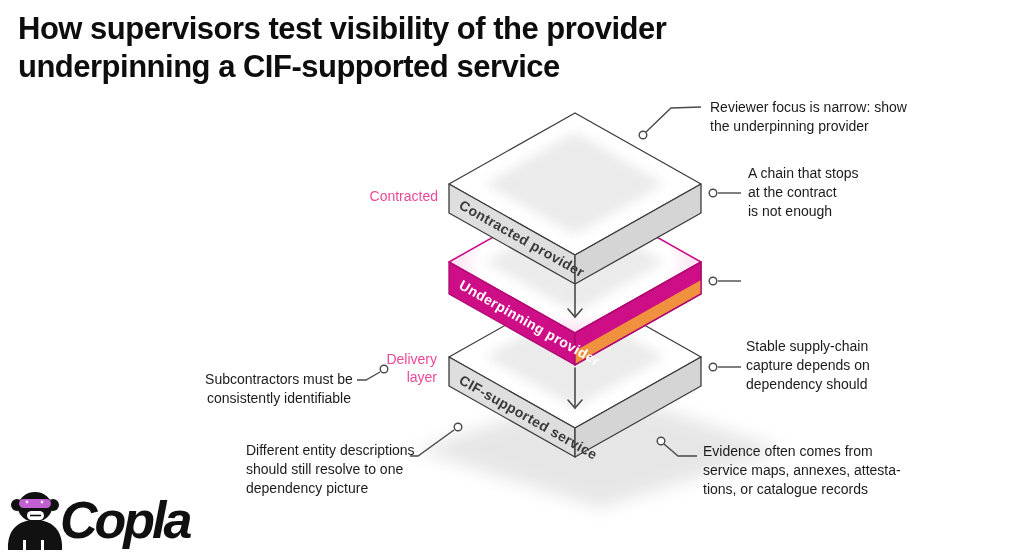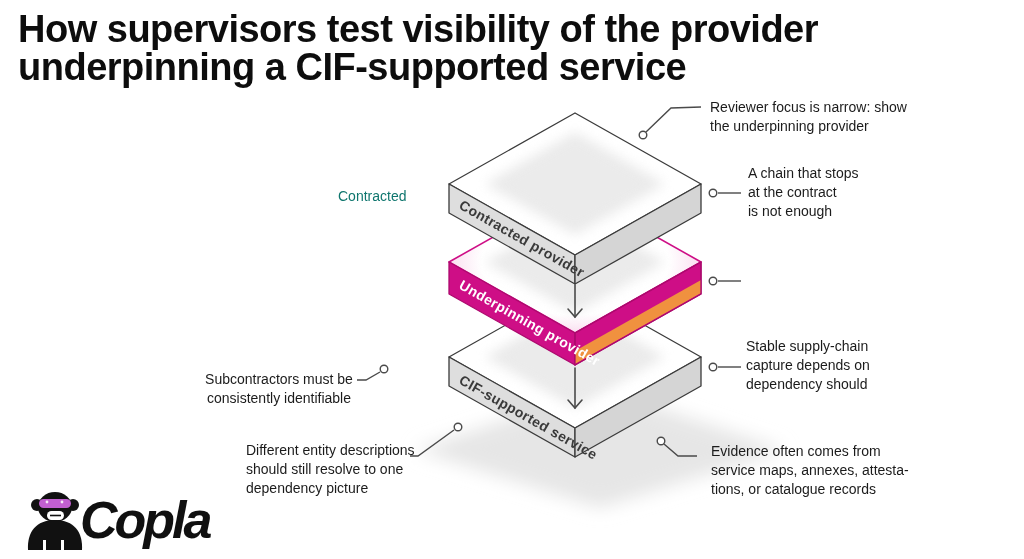--- a/index.html
+++ b/index.html
@@ -1,50 +1,50 @@
 <!DOCTYPE html>
 <html style="--accent: #ce0e86; --accent2: #f0913f; --glasses: #c25fd1;"><head>
 <meta charset="utf-8">
 <style>
   html,body{margin:0;padding:0;background:#ffffff;}
   .stage{position:relative;width:1024px;height:559px;background:#ffffff;overflow:hidden;
          font-family:"Liberation Sans", sans-serif;color:#1b1b1b;}
-  .page-title{position:absolute;left:18px;top:10px;font-size:38px;line-height:38px;
+  .page-title{position:absolute;left:18px;top:10px;font-size:31px;line-height:38px;
               font-weight:700;letter-spacing:-0.5px;color:#0d0d0d;white-space:pre-line;}
   .diagram-svg{position:absolute;left:0;top:0;width:1024px;height:559px;}
   .ann{position:absolute;font-size:14px;line-height:19px;white-space:pre-line;color:#1b1b1b;}
   .ann-reviewer{left:710px;top:98px;}
   .ann-chain{left:748px;top:164px;}
   .ann-inconsistent{left:748px;top:251px;}
   .ann-stable{left:746px;top:337px;}
-  .ann-evidence{left:703px;top:442px;margin-left:8px;}
+  .ann-evidence{left:703px;top:442px;}
   .ann-subcontractors{left:198px;top:370px;width:162px;text-align:center;}
   .ann-different{left:246px;top:441px;}
   .lbl{position:absolute;font-size:14px;line-height:18px;white-space:pre-line;
-       color:#0f766e;}
+       color:#ec4899;text-align:right;}
   .lbl-contracted{left:338px;top:187px;width:100px;}
   .lbl-underpinning{left:338px;top:259px;width:100px;}
   .lbl-delivery{left:350px;top:350px;width:87px;}
   
   .edge{stroke:#3b3b3b;stroke-width:1.3;stroke-linejoin:round;}
   .face-top{fill:#ffffff;}
   .face-left{fill:#dedede;}
   .face-right{fill:#d5d5d5;}
   .face-accent{fill:var(--accent);stroke:#ad0a6e;stroke-width:1.3;stroke-linejoin:round;}
   .face-accent2{fill:var(--accent2);}
   .face-top-pink{fill:url(#topPink);stroke:var(--accent);stroke-width:1.6;stroke-linejoin:round;}
   .inner-shade{fill:#e4e4e4;opacity:.75;filter:url(#soft);}
   .face-label{font-family:"Liberation Sans", sans-serif;font-size:14px;font-weight:700;
               letter-spacing:.4px;fill:#3a3a3a;}
   .face-label-light{fill:#ffffff;}
   .connector{stroke:#4a4a4a;stroke-width:1.4;fill:none;}
   .connector-dot{fill:#ffffff;stroke:#4a4a4a;stroke-width:1.4;}
   .flow-arrow{stroke:#4a4a4a;stroke-width:1.6;fill:none;stroke-linecap:round;}
   
-  .logo{position:absolute;left:24px;top:487px;display:flex;align-items:flex-end;}
+  .logo{position:absolute;left:4px;top:487px;display:flex;align-items:flex-end;}
   .logo-word{font-size:52px;font-weight:700;font-style:italic;letter-spacing:-3px;
              color:#101010;margin-left:-10px;line-height:62px;}
 </style>
 </head>
 <body>
 
 <div class="stage">
 
   <div class="page-title">How supervisors test visibility of the provider
 underpinning a CIF-supported service</div>
@@ -140,20 +140,22 @@
       <polyline class="connector" points="357,380 366,380 380,372"></polyline>
       <circle class="connector-dot" cx="384" cy="369" r="3.8"></circle>
     </g>
     <g>
       <polyline class="connector" points="410,456 418,456 454,430"></polyline>
       <circle class="connector-dot" cx="458" cy="427" r="3.8"></circle>
     </g>
   </svg>
 
   <div class="lbl lbl-contracted">Contracted</div>
+  <div class="lbl lbl-delivery">Delivery
+layer</div>
 
   <div class="ann ann-reviewer">Reviewer focus is narrow: show
 the underpinning provider</div>
   <div class="ann ann-chain">A chain that stops
 at the contract
 is not enough</div>
   <div class="ann ann-stable">Stable supply-chain
 capture depends on
 dependency should</div>
   <div class="ann ann-evidence">Evidence often comes from

